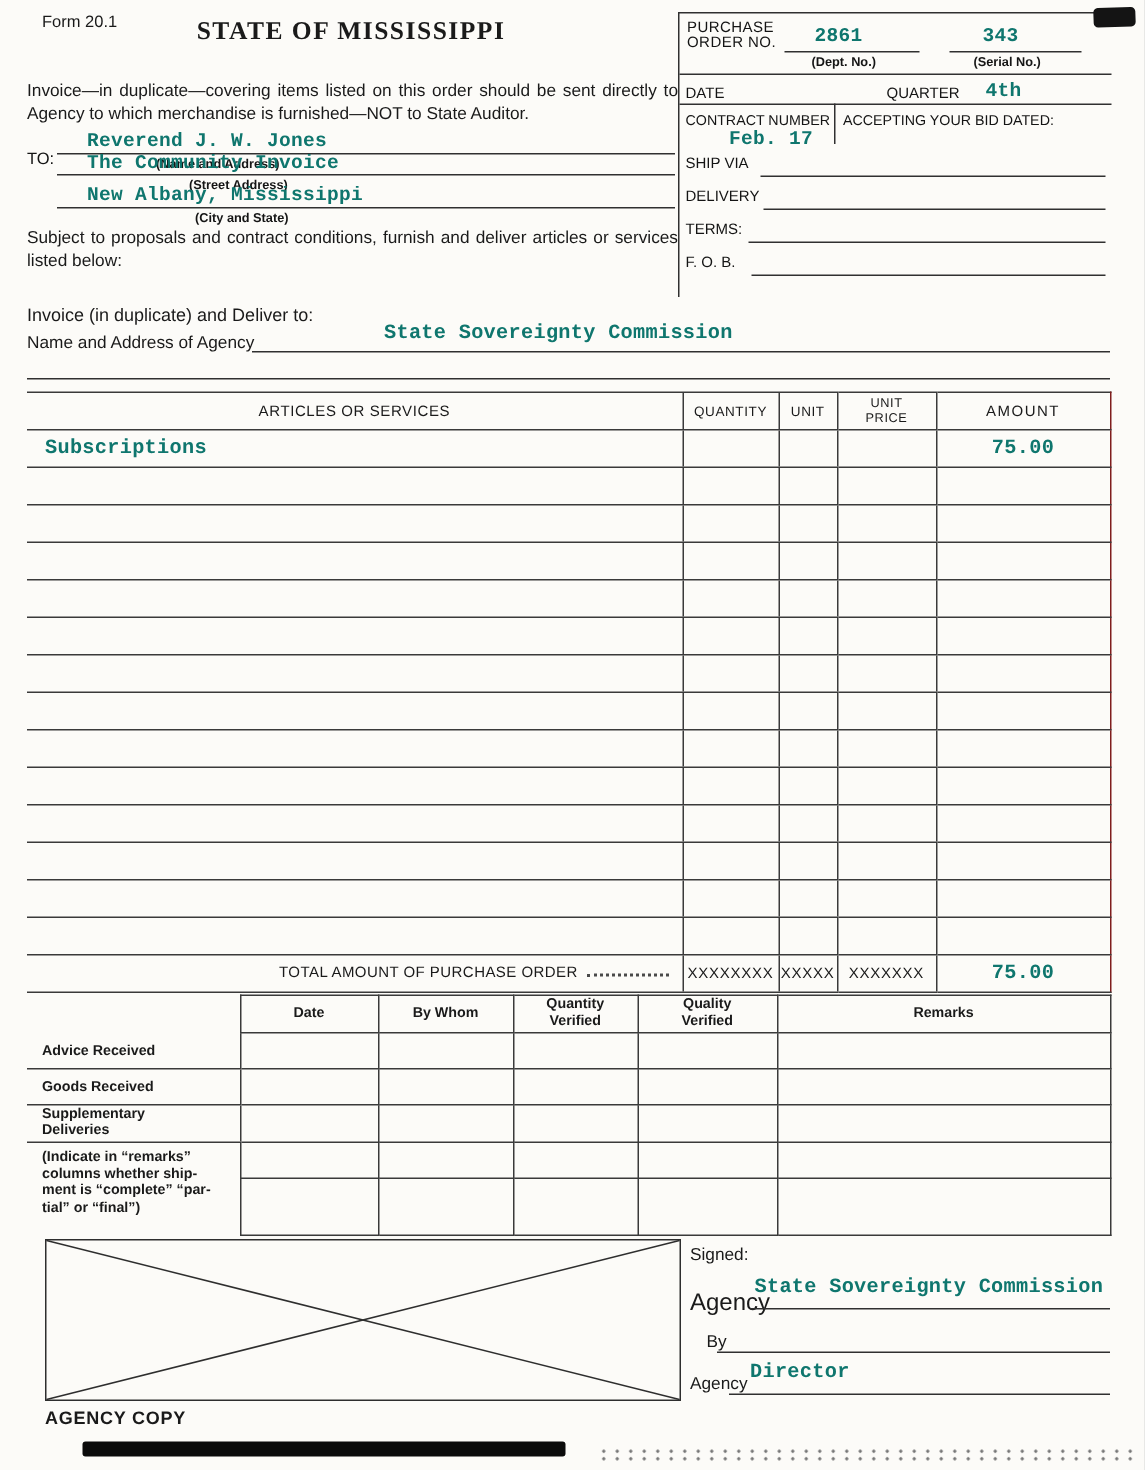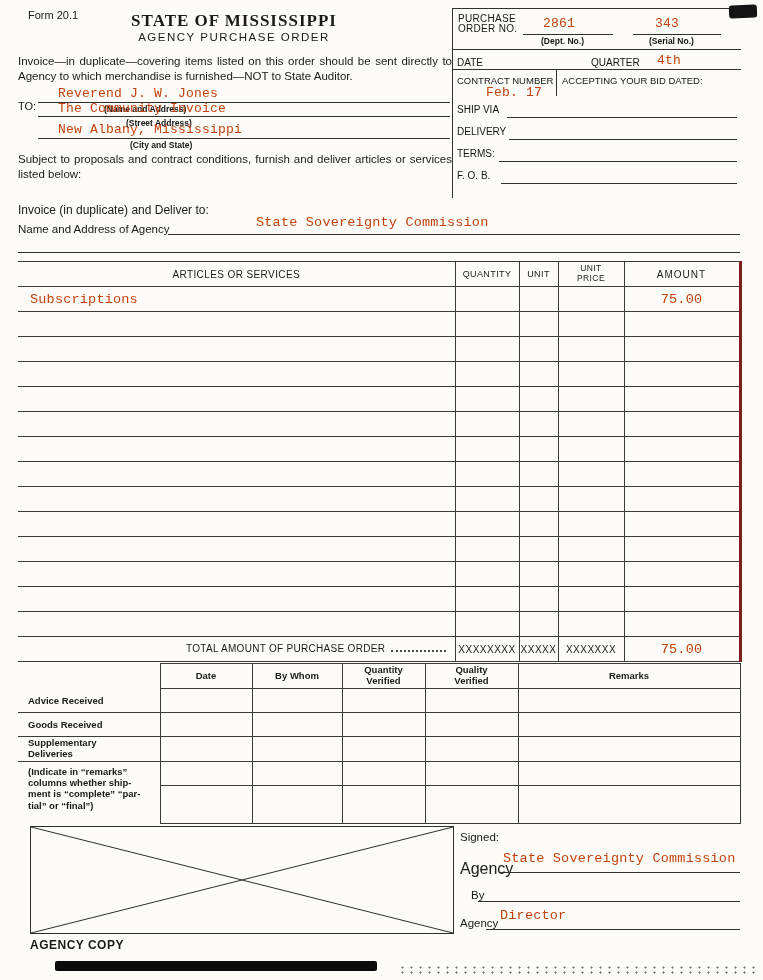--- a/index.html
+++ b/index.html
@@ -6,42 +6,42 @@
   html,body { background:#d9d9d9; }
   body { font-family:"Liberation Sans", sans-serif; }
   .page {
     position:relative; width:763px; height:980px; margin:0 auto;
     background:#fcfbf8; color:#1a1a1a; overflow:hidden;
   }
   .abs { position:absolute; }
   .typed {
     position:absolute;
     font-family:"Liberation Mono","DejaVu Sans Mono",monospace;
-    font-weight:400; color:#c2410c; font-size:13px;
+    font-weight:700; color:#0f766e; font-size:13px;
     letter-spacing:0.2px; white-space:nowrap;
   }
   .typed-lg { font-size:13.5px; }
   .rule { position:absolute; height:0; border-top:1px solid #303030; }
   .vline { position:absolute; width:0; border-left:1px solid #303030; }
   .cap { position:absolute; font-size:8.5px; font-weight:700; white-space:nowrap; color:#151515; }
   .lbl { position:absolute; font-size:10px; white-space:nowrap; color:#141414; }
   .body-txt { font-size:11.5px; line-height:1.28; text-align:justify; }
 
   
   table.items {
     position:absolute; left:18px; top:261px; width:722px;
     border-collapse:collapse; table-layout:fixed;
   }
   table.items td {
     border-bottom:1px solid #3a3a3a; height:25px; padding:0;
     vertical-align:middle; font-size:10px; overflow:hidden;
   }
   table.items td + td { border-left:1px solid #3a3a3a; }
   table.items tr.head-row td { border-top:1px solid #3a3a3a; text-align:center; letter-spacing:0.4px; }
-  table.items td:last-child { border-right:3px solid #7f1d1d; }
+  table.items td:last-child { border-right:1px solid #7f1d1d; }
   .stack-hdr { display:inline-block; width:34px; font-size:8.5px; line-height:1.15; }
   .desc-typed { position:static; padding-left:12px; }
   .amt-cell { text-align:center; }
   .amt-cell .typed { position:static; }
   .total-flex { display:flex; align-items:baseline; padding-left:168px; padding-right:4px; }
   .total-flex span:first-child { font-size:10px; letter-spacing:0.3px; white-space:nowrap; }
   .leader { flex:1; border-bottom:2px dotted #4a4a4a; margin:0 5px 4px 6px; height:0; }
   .xcell { text-align:center; font-size:9px; letter-spacing:0.5px; font-weight:400; }
 
   
@@ -60,21 +60,20 @@
   .wrap80 { display:inline-block; width:82px; line-height:1.15; }
   .note-line { font-weight:700; font-size:9.5px; line-height:1.2; white-space:nowrap; }
 </style>
 </head>
 <body>
 
 <div class="page">
 
   <div class="abs" style="left:28px;top:9px;font-size:11px;">Form 20.1</div>
   <div class="abs" style="left:18px;top:11px;width:432px;text-align:center;font-family:'Liberation Serif','DejaVu Serif',serif;font-size:17px;font-weight:700;letter-spacing:1px;">STATE OF MISSISSIPPI</div>
-  <div class="abs" style="left:18px;top:31px;width:432px;text-align:center;font-size:11.5px;letter-spacing:1.5px;">AGENCY PURCHASE ORDER</div>
   <div class="abs body-txt" style="left:18px;top:54px;width:434px;">Invoice—in duplicate—covering items listed on this order should be sent directly to Agency to which merchandise is furnished—NOT to State Auditor.</div>
 
   <div class="lbl" style="left:18px;top:100px;font-size:11px;">TO:</div>
   <div class="typed" style="left:58px;top:86px;">Reverend J. W. Jones</div>
   <div class="rule" style="left:38px;top:102px;width:412px;"></div>
   <div class="cap" style="left:104px;top:104px;">(Name and Address)</div>
   <div class="typed" style="left:58px;top:101px;">The Community Invoice</div>
   <div class="rule" style="left:38px;top:116px;width:412px;"></div>
   <div class="cap" style="left:126px;top:118px;">(Street Address)</div>
   <div class="typed" style="left:58px;top:122px;">New Albany, Mississippi</div>

